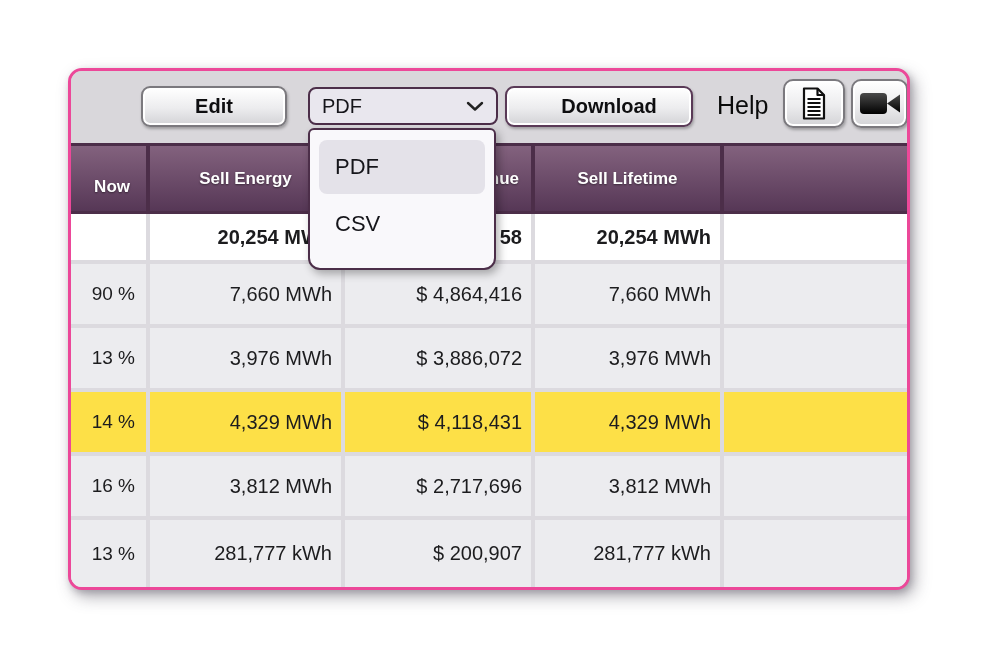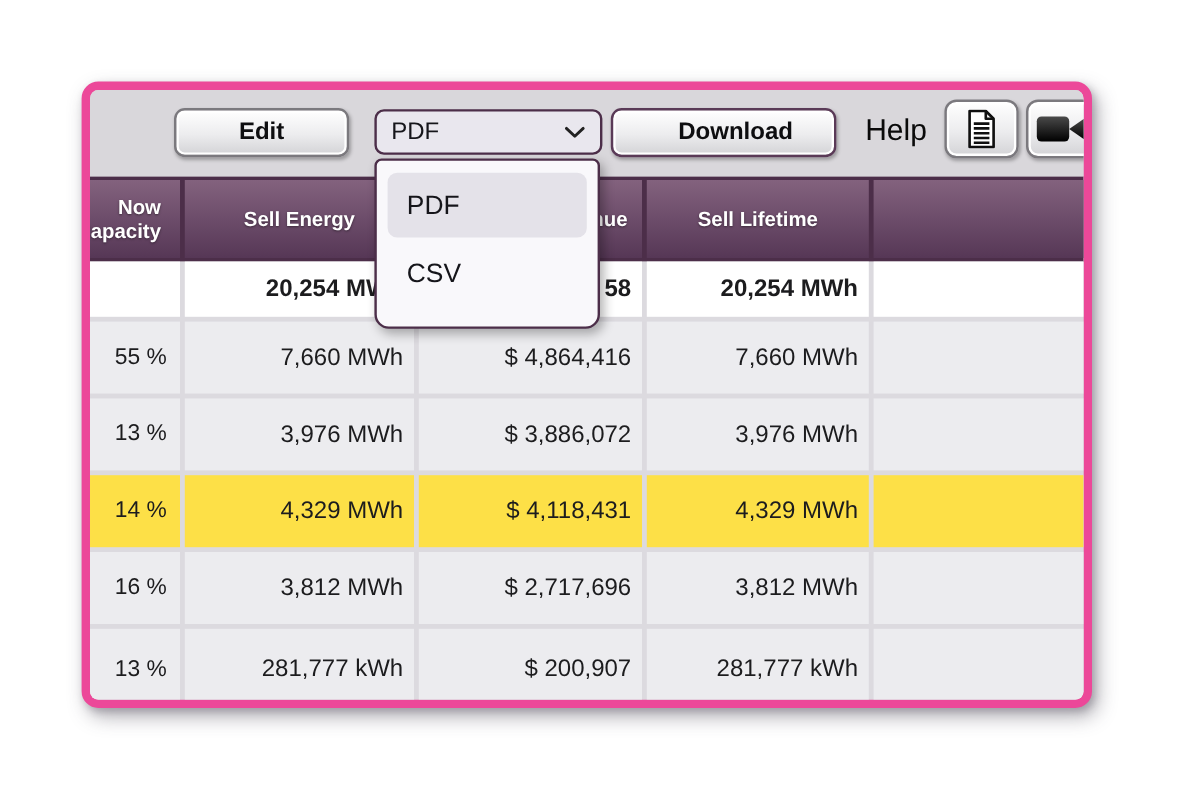--- a/index.html
+++ b/index.html
@@ -4,21 +4,21 @@
 <style>
   * { margin:0; padding:0; box-sizing:border-box; }
   html,body { background:#ffffff; font-family:"Liberation Sans", sans-serif; }
   .stage { position:relative; width:1000px; height:654px; background:#ffffff; overflow:hidden; }
 
   
   .window {
     --cols: 75px 191px 186px 185px 1fr;
     position:absolute; left:68px; top:68px; width:842px; height:522px;
     background:#d9d7db;
-    border:7px solid #ec4899;
+    border:3px solid #ec4899;
     border-radius:14px;
     box-shadow: 5px 7px 16px rgba(70,65,80,.40), 2px 3px 6px rgba(70,65,80,.25);
     overflow:hidden;
   }
 
   
   .toolbar { position:relative; height:72px; background:#d9d7db; z-index:40; }
 
   .btn {
     position:absolute; top:15px; height:41px;
@@ -70,21 +70,21 @@
     background:#4c2e49; padding:3px 0;
   }
   .hc {
     height:65px; background:linear-gradient(#83627e, #563756);
     color:#ffffff; font-weight:bold; font-size:17px;
     display:flex; align-items:center; justify-content:center;
     text-shadow:0 1px 2px rgba(0,0,0,.45);
   }
   .hc.c1 { direction:rtl; display:block; overflow:hidden; white-space:nowrap;
            padding:13px 16px 0 0; line-height:1.2; text-align:right; }
-  .hc.c1 span { display:block; }
+  .hc.c1 span { display:block;margin-top:18px; }
   .hc.c3 { justify-content:flex-end; padding-right:12px; }
 
   
   .body {
     display:flex; flex-direction:column; gap:4px;
     background:#dcdadf; height:373px;
   }
   .row { display:grid; grid-template-columns:var(--cols); gap:4px; height:60px; flex:0 0 auto; }
   .row.totals { height:46px; }
   .row.last { flex:1 1 auto; height:auto; }
@@ -170,21 +170,21 @@
 
       <div class="row totals">
         <div class="cell c1"></div>
         <div class="cell">20,254 MWh</div>
         <div class="cell">58</div>
         <div class="cell">20,254 MWh</div>
         <div class="cell"></div>
       </div>
 
       <div class="row">
-        <div class="cell c1">55 %</div>
+        <div class="cell c1">90 %</div>
         <div class="cell">7,660 MWh</div>
         <div class="cell">$ 4,864,416</div>
         <div class="cell">7,660 MWh</div>
         <div class="cell"></div>
       </div>
 
       <div class="row">
         <div class="cell c1">13 %</div>
         <div class="cell">3,976 MWh</div>
         <div class="cell">$ 3,886,072</div>

